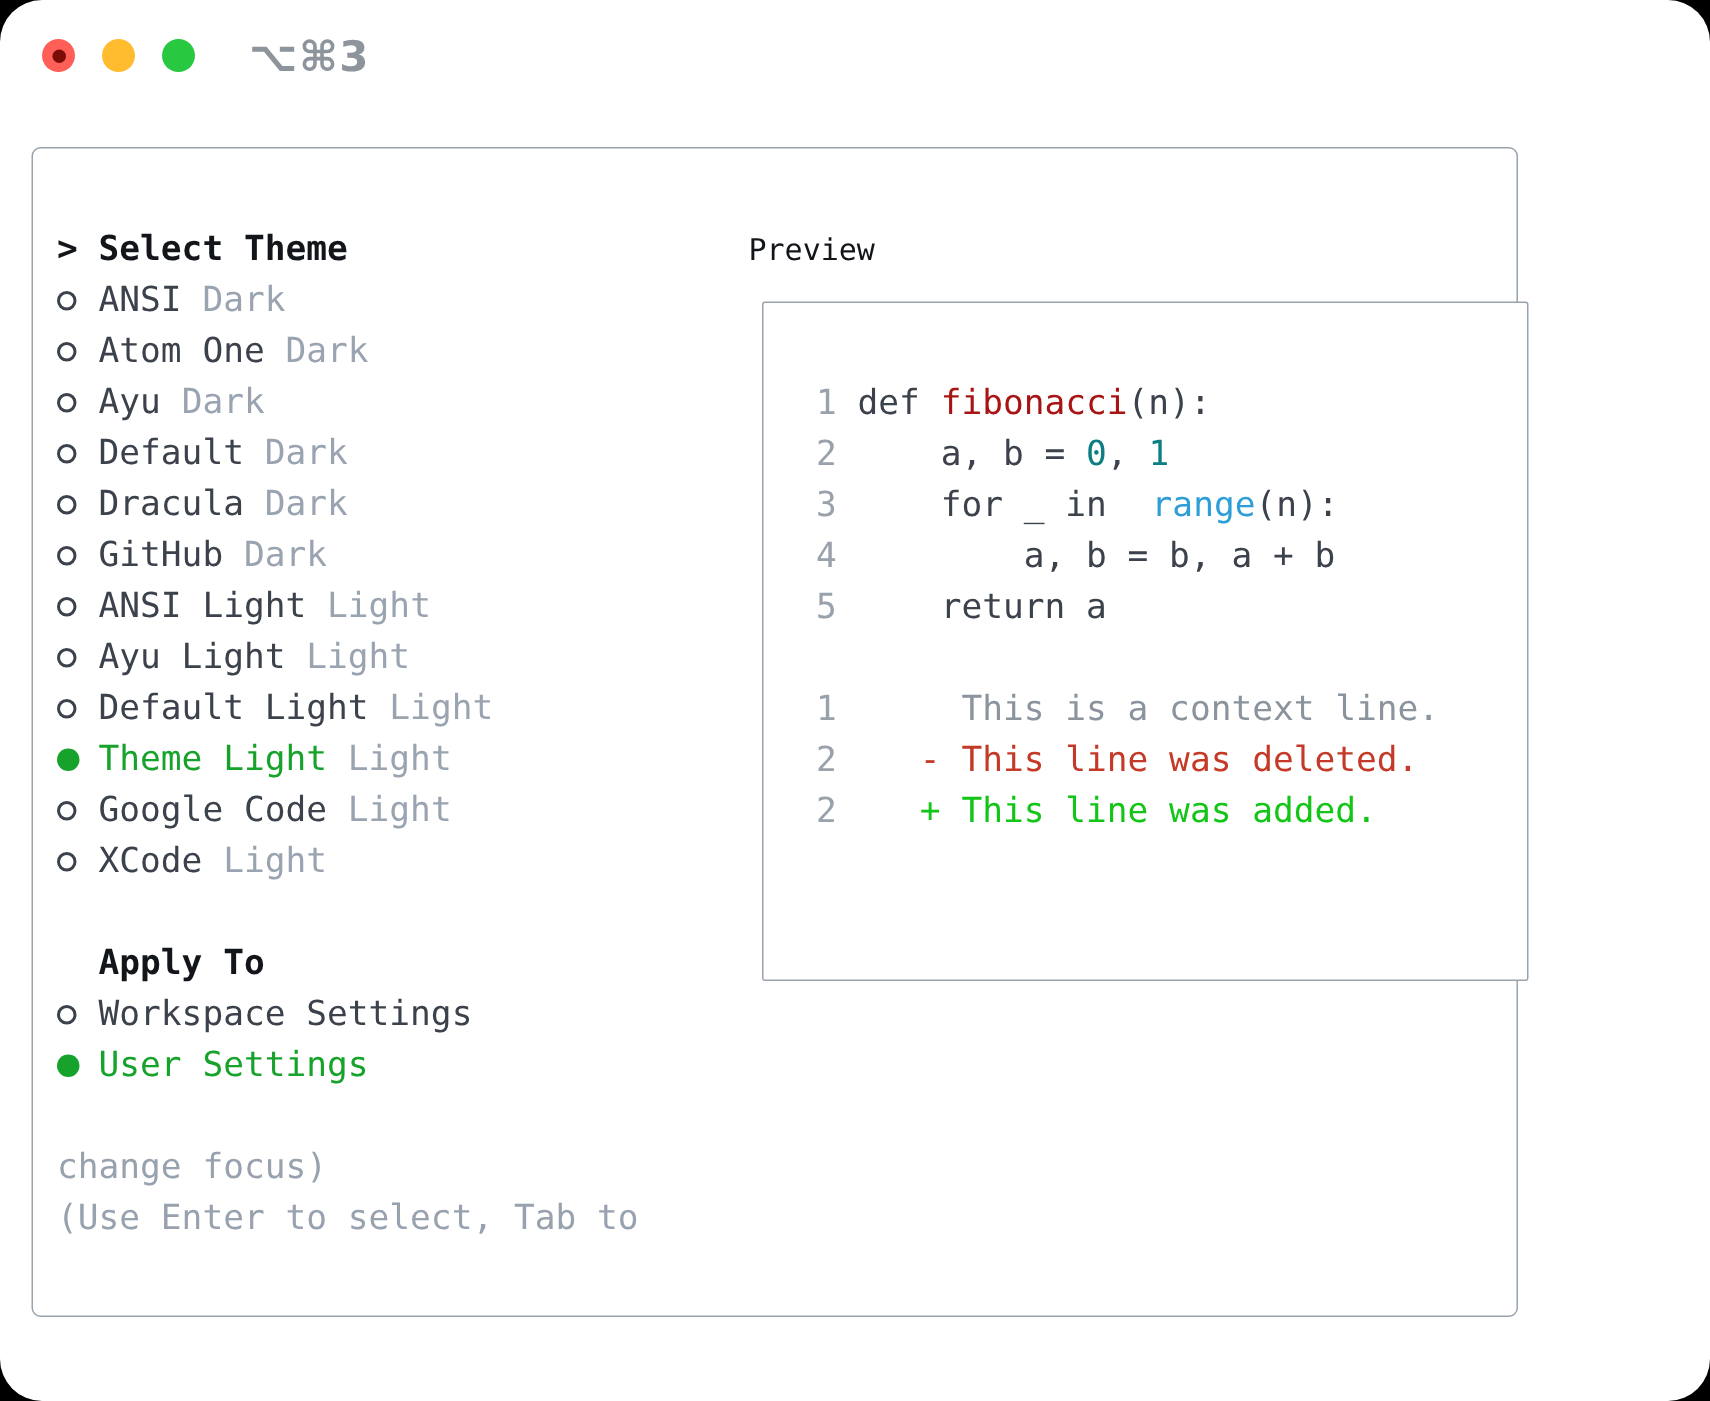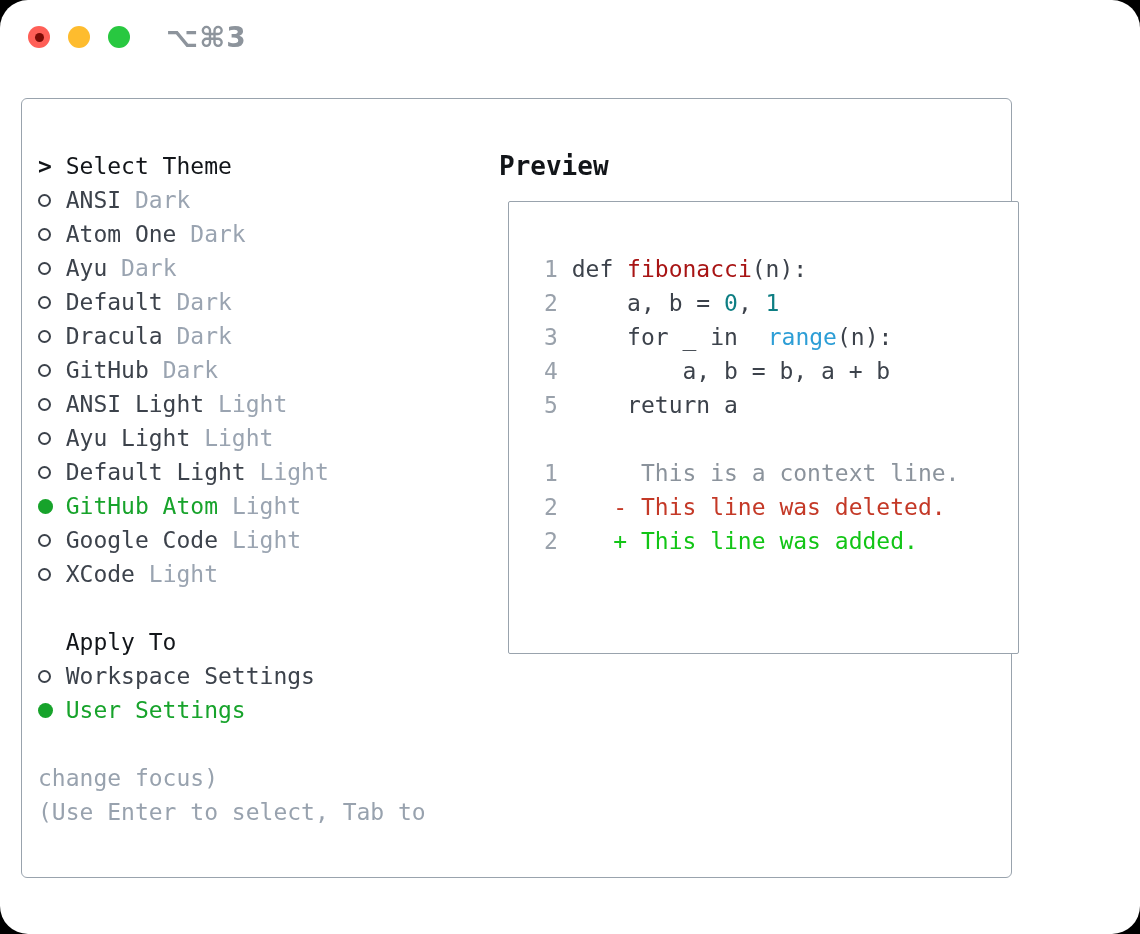--- a/index.html
+++ b/index.html
@@ -48,30 +48,30 @@
     color: var(--text-dark);
   }
   .row.spacer { height: 34px; }
   .bullet { width: 2ch; height: 34px; display: flex; align-items: center; flex: none; }
   .circle {
     width: 13px; height: 13px; border-radius: 50%;
     border: 2px solid var(--text-dark); box-sizing: border-box;
   }
   .circle.filled { width: 15px; height: 15px; border: none; background: var(--selected-green); }
   .prompt-caret { font-weight: bold; color: var(--header-black); }
-  .hdr  { font-weight: normal; color: var(--header-black); }
-  .hdr2 { color: var(--header-black); }
+  .hdr  { font-weight: bold; color: var(--header-black); }
+  .hdr2 { color: var(--header-black); font-weight: bold; }
   .tag  { color: var(--tag-gray); }
   .row.selected .label { color: var(--selected-green); }
   .hint { color: var(--hint-gray); }
   
   .preview-header {
     position: absolute; left: 477px; top: 50px; height: 34px;
     display: flex; align-items: center;
-    font-size: 26px; font-weight: bold; color: var(--header-black); white-space: pre;
+    font-size: 20px; font-weight: normal; color: var(--header-black); white-space: pre;
   }
   .preview-box {
     position: absolute; left: 486px; top: 102px;
     width: 474px; height: 401px;
     border: 1.5px solid var(--panel-border);
     border-radius: 2px;
     padding: 50px 0 0 35px;
     box-sizing: content-box;
     background: #fff;
     overflow: hidden;
@@ -110,21 +110,21 @@
       <div id="theme-items">
           <div class="row option"><span class="bullet"><span class="circle"></span></span><span class="label">ANSI</span><span> </span><span class="tag">Dark</span></div>
           <div class="row option"><span class="bullet"><span class="circle"></span></span><span class="label">Atom One</span><span> </span><span class="tag">Dark</span></div>
           <div class="row option"><span class="bullet"><span class="circle"></span></span><span class="label">Ayu</span><span> </span><span class="tag">Dark</span></div>
           <div class="row option"><span class="bullet"><span class="circle"></span></span><span class="label">Default</span><span> </span><span class="tag">Dark</span></div>
           <div class="row option"><span class="bullet"><span class="circle"></span></span><span class="label">Dracula</span><span> </span><span class="tag">Dark</span></div>
           <div class="row option"><span class="bullet"><span class="circle"></span></span><span class="label">GitHub</span><span> </span><span class="tag">Dark</span></div>
           <div class="row option"><span class="bullet"><span class="circle"></span></span><span class="label">ANSI Light</span><span> </span><span class="tag">Light</span></div>
           <div class="row option"><span class="bullet"><span class="circle"></span></span><span class="label">Ayu Light</span><span> </span><span class="tag">Light</span></div>
           <div class="row option"><span class="bullet"><span class="circle"></span></span><span class="label">Default Light</span><span> </span><span class="tag">Light</span></div>
-          <div class="row option selected"><span class="bullet"><span class="circle filled"></span></span><span class="label">GitHub Atom</span><span> </span><span class="tag">Light</span></div>
+          <div class="row option selected"><span class="bullet"><span class="circle filled"></span></span><span class="label">Theme Light</span><span> </span><span class="tag">Light</span></div>
           <div class="row option"><span class="bullet"><span class="circle"></span></span><span class="label">Google Code</span><span> </span><span class="tag">Light</span></div>
           <div class="row option"><span class="bullet"><span class="circle"></span></span><span class="label">XCode</span><span> </span><span class="tag">Light</span></div>
         </div>
 
       <div class="row spacer"></div>
 
       <div class="row">
         <span class="bullet"></span><span class="hdr2">Apply To</span>
       </div>
 

